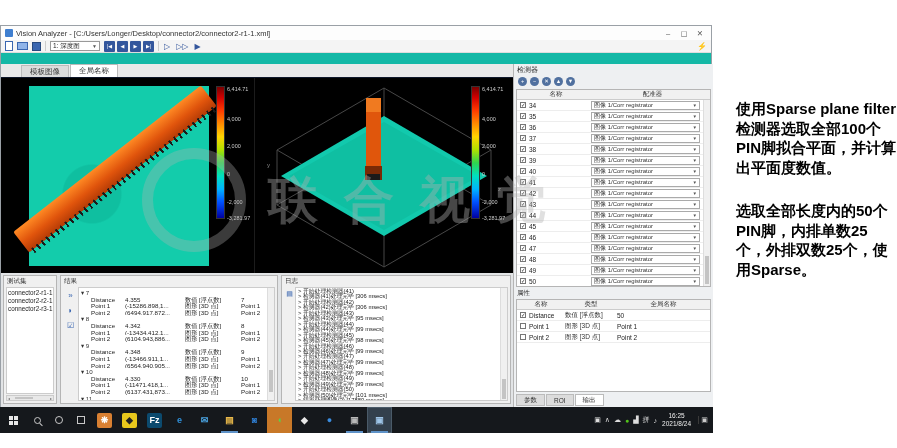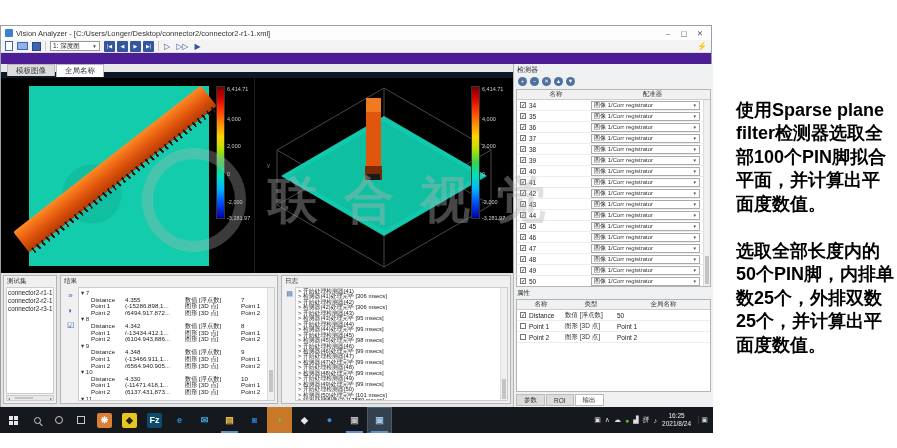--- a/index.html
+++ b/index.html
@@ -1,38 +1,38 @@
 <!DOCTYPE html>
 <html><head>
 <meta charset="utf-8">
 <style>
   *{box-sizing:border-box;margin:0;padding:0}
   body{background:#fff;font-family:"Liberation Sans",sans-serif}
   #canvas{position:relative;width:897px;height:448px;background:#fff;overflow:hidden}
 
   
-  .win{position:absolute;left:0;top:25px;width:712px;height:382px;background:#4c1d95;
+  .win{position:absolute;left:0;top:25px;width:712px;height:382px;background:#14b8a6;
        border:1px solid #9aa0a6;font-size:8px;color:#222}
   .titlebar{display:flex;align-items:center;height:14px;background:#fdfdfd;padding:0 4px;gap:3px;font-size:7.5px;color:#333}
   .appico{width:8px;height:8px;background:#3f7fd0;border-radius:1px;flex:0 0 auto}
   .winctrls{margin-left:auto;display:flex;gap:2px}
   .winctrl{width:14px;text-align:center;color:#555;font-size:7.5px;cursor:default}
   .menubar{display:flex;align-items:center;height:11px;background:#f7f7f7;padding:0 6px;gap:11px;font-size:7.5px}
   .menu-item{color:#333}
   .toolbar{display:flex;align-items:center;height:13px;background:#f4f4f4;border-bottom:1px solid #ddd;padding:0 4px;gap:4px}
   .icon-new-file{width:8px;height:10px;background:#fff;border:1px solid #3a66b0}
   .icon-open-file{width:11px;height:8px;background:#8fb3e8;border:1px solid #3a66b0}
   .icon-save-file{width:9px;height:9px;background:#3a66b0;border:1px solid #27497f}
   .tb-sep{width:1px;height:10px;background:#ccc}
   .viewsel{height:10px;min-width:50px;border:1px solid #999;background:#fff;display:flex;align-items:center;gap:3px;padding:0 2px;font-size:6.5px}
   .viewsel .arrow{font-size:5px;color:#555;margin-left:auto}
   .navbtn{width:11px;height:11px;background:#33569c;color:#fff;font-size:5px;display:flex;align-items:center;justify-content:center;border-radius:1px}
   .runbtn{color:#33569c;font-size:8px;line-height:11px;padding:0 1px}
   .tb-right{margin-left:auto;color:#33569c;font-size:8px}
-  .tabbar{position:absolute;left:0;top:38px;width:512px;height:14px;background:#e9e9e9;display:flex;align-items:flex-start;padding-left:6px;gap:1px;border-bottom:6px solid #0f172a}
+  .tabbar{position:absolute;left:0;top:38px;width:512px;height:14px;background:#e9e9e9;display:flex;align-items:flex-end;padding-left:20px;gap:1px;border-bottom:1px solid #0f172a}
   .tab{height:12px;padding:0 8px;font-size:7.5px;background:#dcdcdc;border:1px solid #bbb;border-bottom:none;display:flex;align-items:center;color:#333}
   .tab.active{background:#fff;height:13px}
 
   
   .viewports{position:absolute;left:0;top:52px;width:512px;height:195px;background:#000;display:flex}
   .vp{position:relative;height:195px;overflow:hidden}
   .vp-left{width:253px}
   .vp-right{width:259px;border-left:1px solid #1c1c1c}
   .teal-plate{position:absolute;left:28px;top:8px;width:180px;height:180px;background:#13ccab;
       background:radial-gradient(circle at 35% 60%, #0fbfa0 0 18%, #13ccab 19% 100%)}
@@ -103,21 +103,21 @@
   .log-scroll{position:absolute;right:0;top:0;bottom:0;width:7px;background:#f0f0f0;border-left:1px solid #ddd}
   .log-scroll .vthumb{height:20px;bottom:1px}
 
   
   .wm{position:absolute;left:142px;top:148px;display:flex;align-items:center;gap:22px;pointer-events:none;z-index:40;color:rgba(178,178,178,.40)}
   .wm-ring{width:104px;height:104px;border:11px solid rgba(178,178,178,.33);border-radius:50%}
   .wm-cn{font-size:50px;font-weight:700;letter-spacing:26px;white-space:nowrap;line-height:1}
   .wm-en{font-size:15px;letter-spacing:9px;margin-top:8px;white-space:nowrap}
 
   
-  .annot{position:absolute;left:736px;top:99px;width:161px;font-size:18px;font-weight:600;line-height:1.3;color:#000}
+  .annot{position:absolute;left:736px;top:99px;width:161px;font-size:15px;font-weight:600;line-height:1.3;color:#000}
   .annot p+p{margin-top:24px}
 
   
   .taskbar{position:absolute;left:0;top:407px;width:713px;height:26px;background:#15181c;display:flex;align-items:center;color:#ddd}
   .tb-start{width:26px;height:26px;display:flex;align-items:center;justify-content:center}
   .tb-grid{width:9px;height:9px;display:grid;grid-template-columns:4px 4px;grid-template-rows:4px 4px;gap:1px}
   .tb-grid span{background:#e8e8e8}
   .tb-sys{width:22px;height:26px;display:flex;align-items:center;justify-content:center}
   .tb-search{width:7px;height:7px;border:1px solid #c8c8c8;border-radius:50%;position:relative}
   .tb-search:after{content:"";position:absolute;width:4px;height:1px;background:#c8c8c8;right:-3px;bottom:-2px;transform:rotate(45deg)}
@@ -568,21 +568,21 @@
 
   <div class="wm">
     <div class="wm-ring"></div>
     <div>
       <div class="wm-cn">联合视觉</div>
     </div>
   </div>
 
   <div class="annot">
     <p>使用Sparse plane filter检测器选取全部100个PIN脚拟合平面，并计算出平面度数值。</p>
-    <p>选取全部长度内的50个PIN脚，内排单数25个，外排双数25个，并计算出平面度数值。</p>
+    <p>选取全部长度内的50个PIN脚，内排单数25个，外排双数25个，使用Sparse。</p>
   </div>
 
   <div class="taskbar">
     <div class="tb-start">
         <span class="tb-grid">
           <span></span>
           <span></span>
           <span></span>
           <span></span>
         </span>

